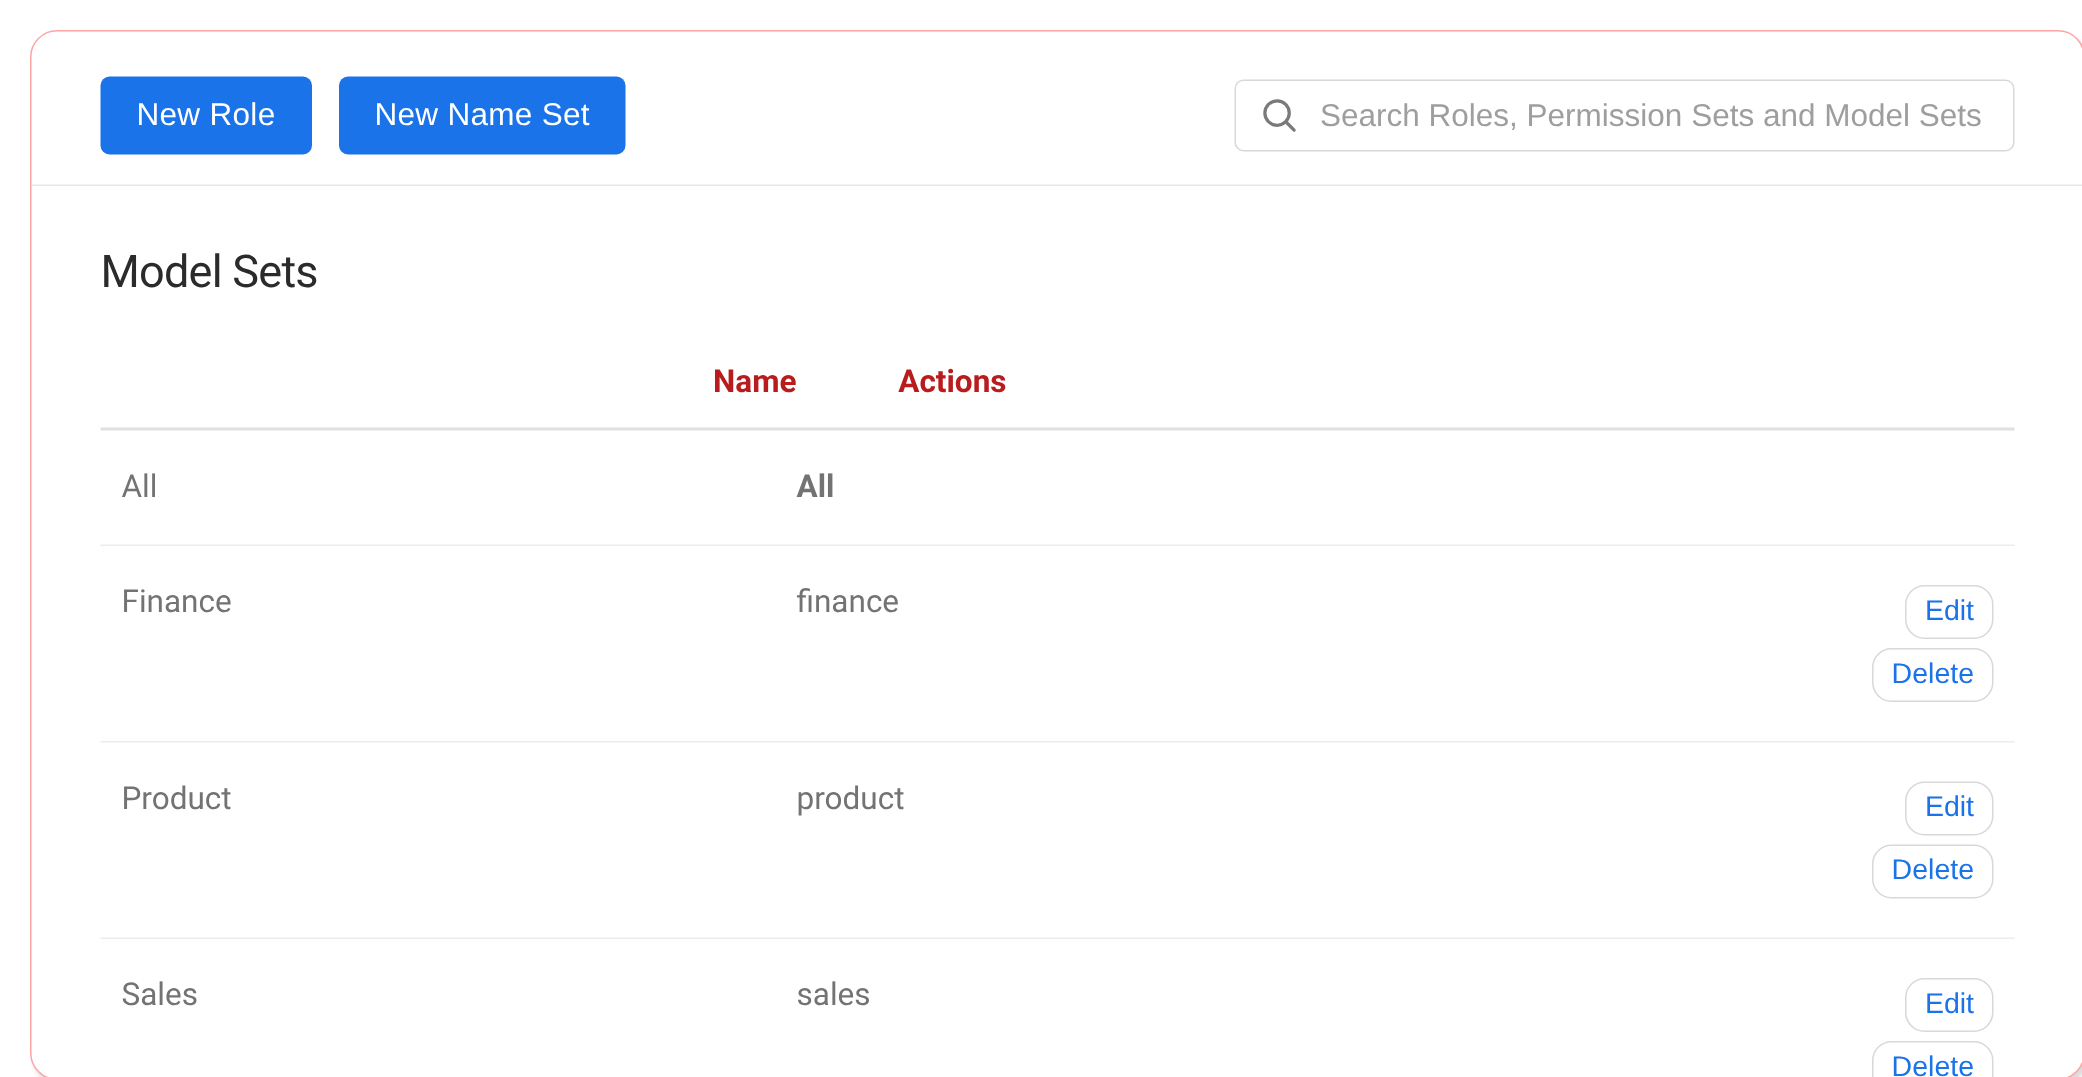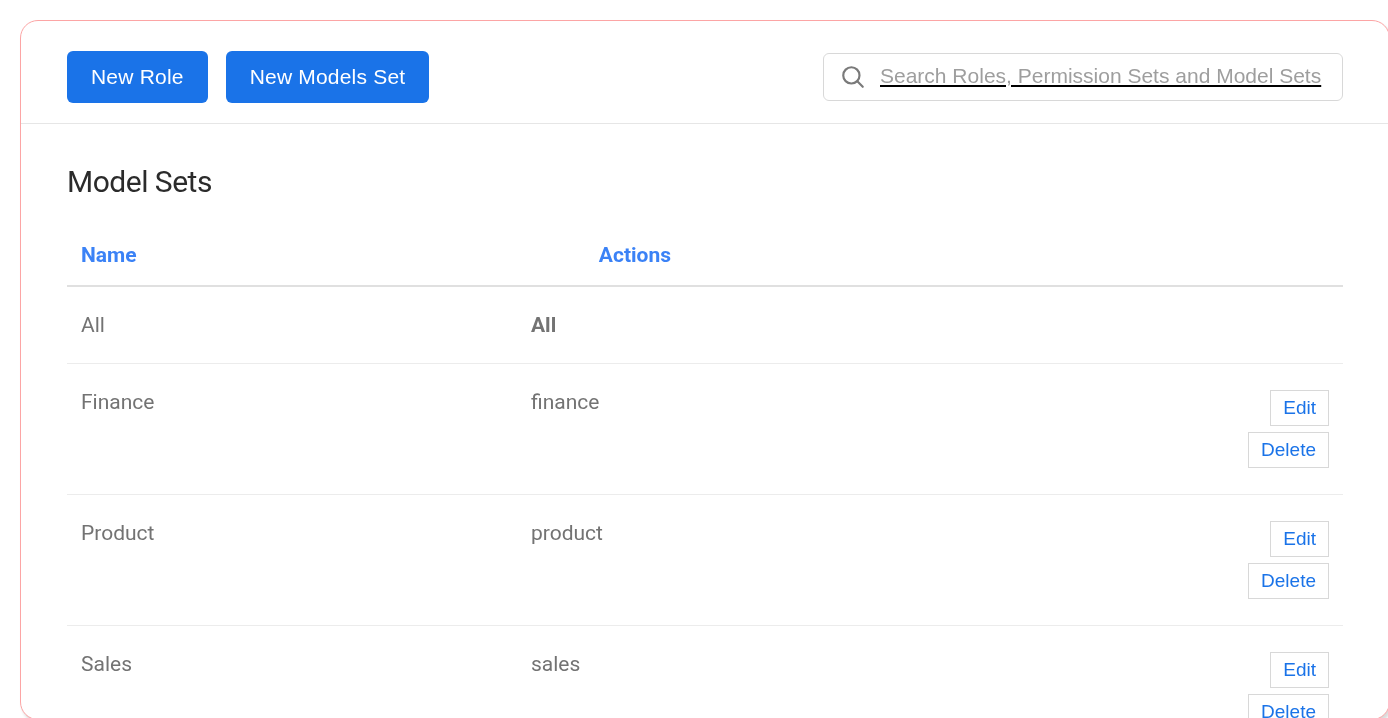--- a/index.html
+++ b/index.html
@@ -38,27 +38,26 @@
       border-radius: 6px;
       padding: 14px 24px;
       font-size: 21px;
       font-weight: 500;
       cursor: pointer;
       letter-spacing: 0.2px;
     }
     .search-wrap {
       margin-left: auto;
       display: flex;
-      align-items: flex-start;
+      align-items: flex-end;
       border: 1px solid #d8d8d8;
       border-radius: 6px;
       padding: 10px 16px;
       width: 520px;
       min-width: 0;
-      text-decoration: underline;
     }
     .search-wrap svg {
       flex: 0 0 auto;
       margin-right: 14px;
     }
     .search-input {
       border: none;
       outline: none;
       font-size: 21px;
       width: 100%;
@@ -78,21 +77,22 @@
       margin-bottom: 44px;
     }
     .table-header {
       display: flex;
       padding: 0 14px 18px 14px;
       border-bottom: 2px solid #e0e0e0;
     }
     .table-header .col {
       font-size: 21px;
       font-weight: 700;
-      color: #3b82f6;
+      color: #b91c1c;
+      text-align: right;
     }
     .col-name { flex: 0 0 450px; }
     .col-models { flex: 1 1 auto; }
     .col-actions {
       flex: 0 0 140px;
       text-align: right;
     }
     .table-row {
       display: flex;
       align-items: flex-start;
@@ -110,35 +110,35 @@
       flex: 0 0 140px;
       display: flex;
       flex-direction: column;
       align-items: flex-end;
       gap: 6px;
     }
     .btn-outline {
       background: #fff;
       color: #1A73E8;
       border: 1px solid #d8d8d8;
-      border-radius: 0;
+      border-radius: 13px;
       padding: 6px 12px;
       font-size: 19px;
       cursor: pointer;
       font-weight: 400;
     }
   </style>
 </head>
 <body>
 
 <div class="window-frame">
 
   <div class="toolbar">
     <button class="btn-primary">New Role</button>
-    <button class="btn-primary">New Models Set</button>
+    <button class="btn-primary">New Name Set</button>
 
     <div class="search-wrap">
       <svg width="26" height="26" viewBox="0 0 24 24" fill="none" stroke="#7a7a7a" stroke-width="2" stroke-linecap="round" stroke-linejoin="round">
         <circle cx="10.5" cy="10.5" r="7.5"></circle>
         <line x1="21" y1="21" x2="16" y2="16"></line>
       </svg>
       <input class="search-input" type="text" placeholder="Search Roles, Permission Sets and Model Sets" style="">
     </div>
   </div>
 

